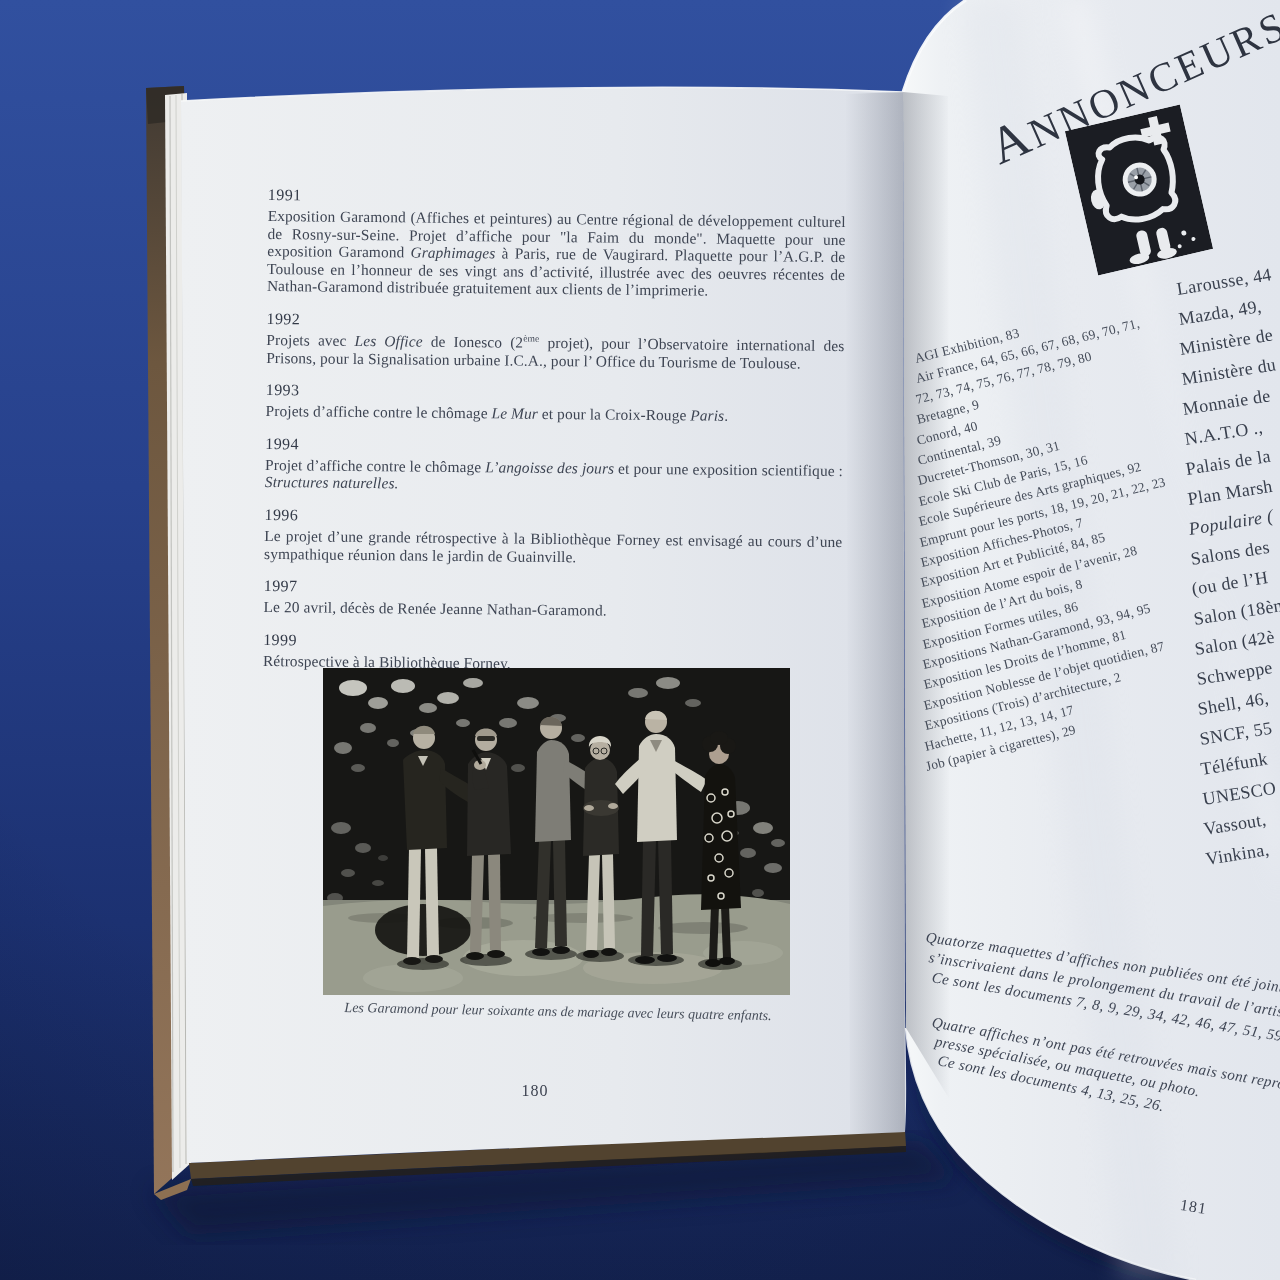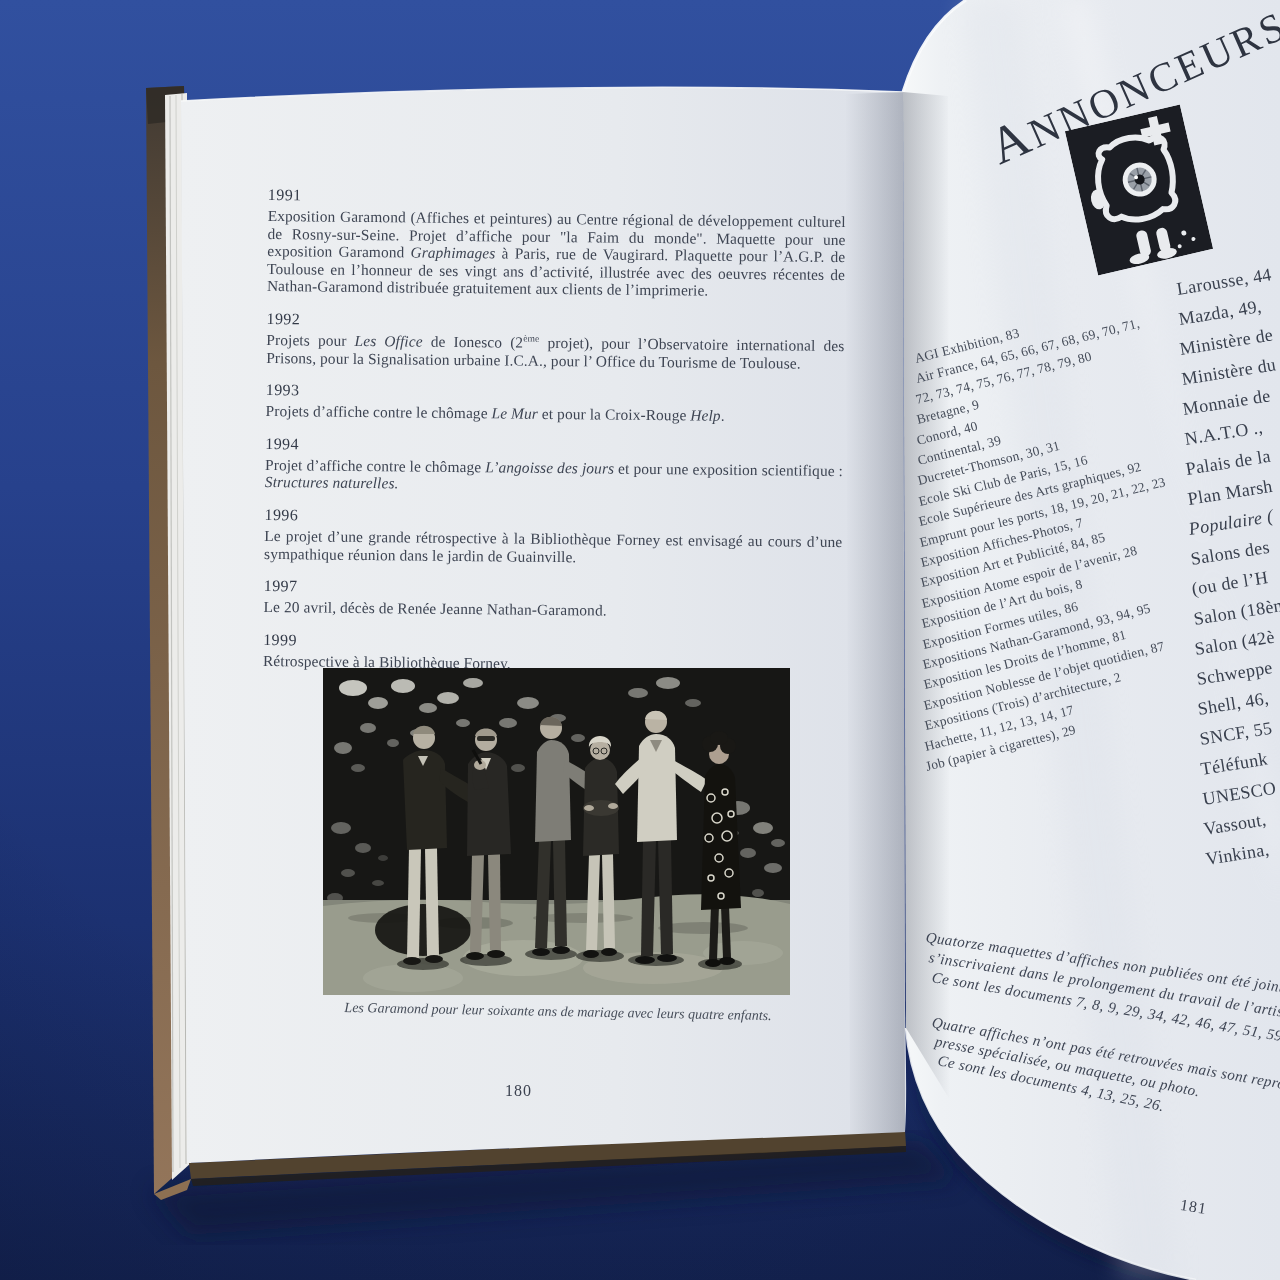--- a/index.html
+++ b/index.html
@@ -10,21 +10,21 @@
   
   #chronology{position:absolute;left:268px;top:186px;width:578px;
               transform:rotate(.6deg);transform-origin:0 0;color:#3e4553;}
   .chron-year{font-size:16px;color:#333a48;margin:0 0 3px 0;letter-spacing:.4px;}
   .chron-text{margin:0 0 15px 0;font-size:15.4px;line-height:17.6px;
               text-align:justify;letter-spacing:.1px;}
   .chron-text em{font-style:italic;}
   sup{font-size:62%;vertical-align:super;line-height:0;font-family:Liberation Serif, serif;}
   #photo-caption{position:absolute;left:278px;top:1004px;width:560px;text-align:center;
       font-style:italic;font-size:14px;color:#464d59;transform:rotate(1.1deg);}
-  #page-num-left{position:absolute;left:505px;top:1082px;width:60px;text-align:left;
+  #page-num-left{position:absolute;left:505px;top:1082px;width:60px;text-align:center;
       font-size:16px;letter-spacing:1px;color:#3c4250;}
   
   #annonceurs-title{position:absolute;left:1004px;top:118px;font-size:41px;
       letter-spacing:3px;color:#2e3441;transform:rotate(-24deg);transform-origin:0 100%;
       white-space:nowrap;line-height:1.1;}
   #annonceurs-title::first-letter{font-size:52px;}
   #logo-box{position:absolute;left:1080px;top:116px;width:118px;height:148px;
       transform:rotate(-13deg);transform-origin:50% 50%;}
   .idx-l{position:absolute;white-space:nowrap;font-size:13.4px;color:#454c59;
       transform-origin:0 50%;letter-spacing:.2px;}
@@ -121,25 +121,25 @@
     <path d="M1060,0 L1090,0 L1280,900 L1280,830 Z" fill="#ffffff" opacity="0.28" filter="url(#b12)"></path>
   </svg>
 
   <div id="chronology">
       <div class="chron-entry">
         <div class="chron-year">1991</div>
         <p class="chron-text"><span>Exposition Garamond  (Affiches et peintures) au Centre régional de développement culturel de Rosny-sur-Seine. Projet d’affiche pour "la Faim du monde". Maquette pour une exposition Garamond </span><em>Graphimages</em><span> à Paris, rue de Vaugirard. Plaquette pour l’A.G.P. de Toulouse en l’honneur de ses vingt ans d’activité, illustrée avec des oeuvres récentes de Nathan-Garamond distribuée gratuitement aux clients de l’imprimerie.</span></p>
       </div>
       <div class="chron-entry">
         <div class="chron-year">1992</div>
-        <p class="chron-text"><span>Projets pour </span><em>Les Office</em><span> de Ionesco (2</span><sup>ème</sup><span> projet), pour l’Observatoire international des Prisons, pour la Signalisation urbaine I.C.A., pour l’ Office du Tourisme de Toulouse.</span></p>
+        <p class="chron-text"><span>Projets avec </span><em>Les Office</em><span> de Ionesco (2</span><sup>ème</sup><span> projet), pour l’Observatoire international des Prisons, pour la Signalisation urbaine I.C.A., pour l’ Office du Tourisme de Toulouse.</span></p>
       </div>
       <div class="chron-entry">
         <div class="chron-year">1993</div>
-        <p class="chron-text"><span>Projets d’affiche contre le chômage </span><em>Le Mur</em><span> et pour la Croix-Rouge </span><em>Help</em><span>.</span></p>
+        <p class="chron-text"><span>Projets d’affiche contre le chômage </span><em>Le Mur</em><span> et pour la Croix-Rouge </span><em>Paris</em><span>.</span></p>
       </div>
       <div class="chron-entry">
         <div class="chron-year">1994</div>
         <p class="chron-text"><span>Projet d’affiche contre le chômage </span><em>L’angoisse des jours</em><span> et pour une exposition scientifique : </span><em>Structures naturelles.</em></p>
       </div>
       <div class="chron-entry">
         <div class="chron-year">1996</div>
         <p class="chron-text"><span>Le projet d’une grande rétrospective à la Bibliothèque Forney est envisagé au cours d’une sympathique réunion dans le jardin de Guainville.</span></p>
       </div>
       <div class="chron-entry">

